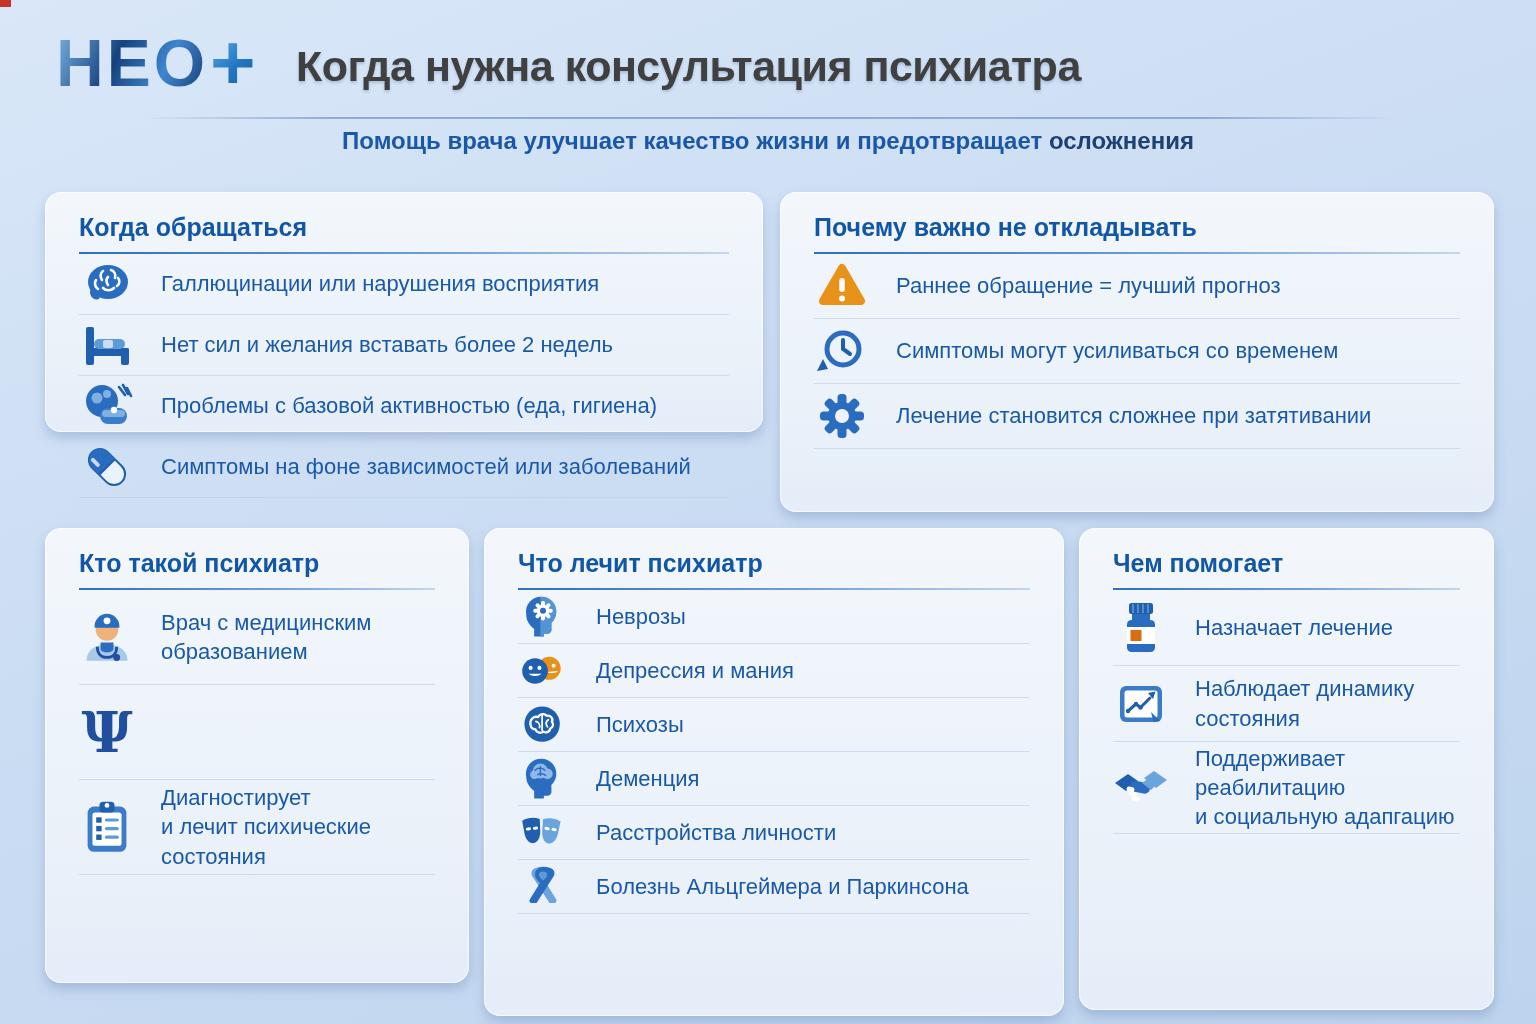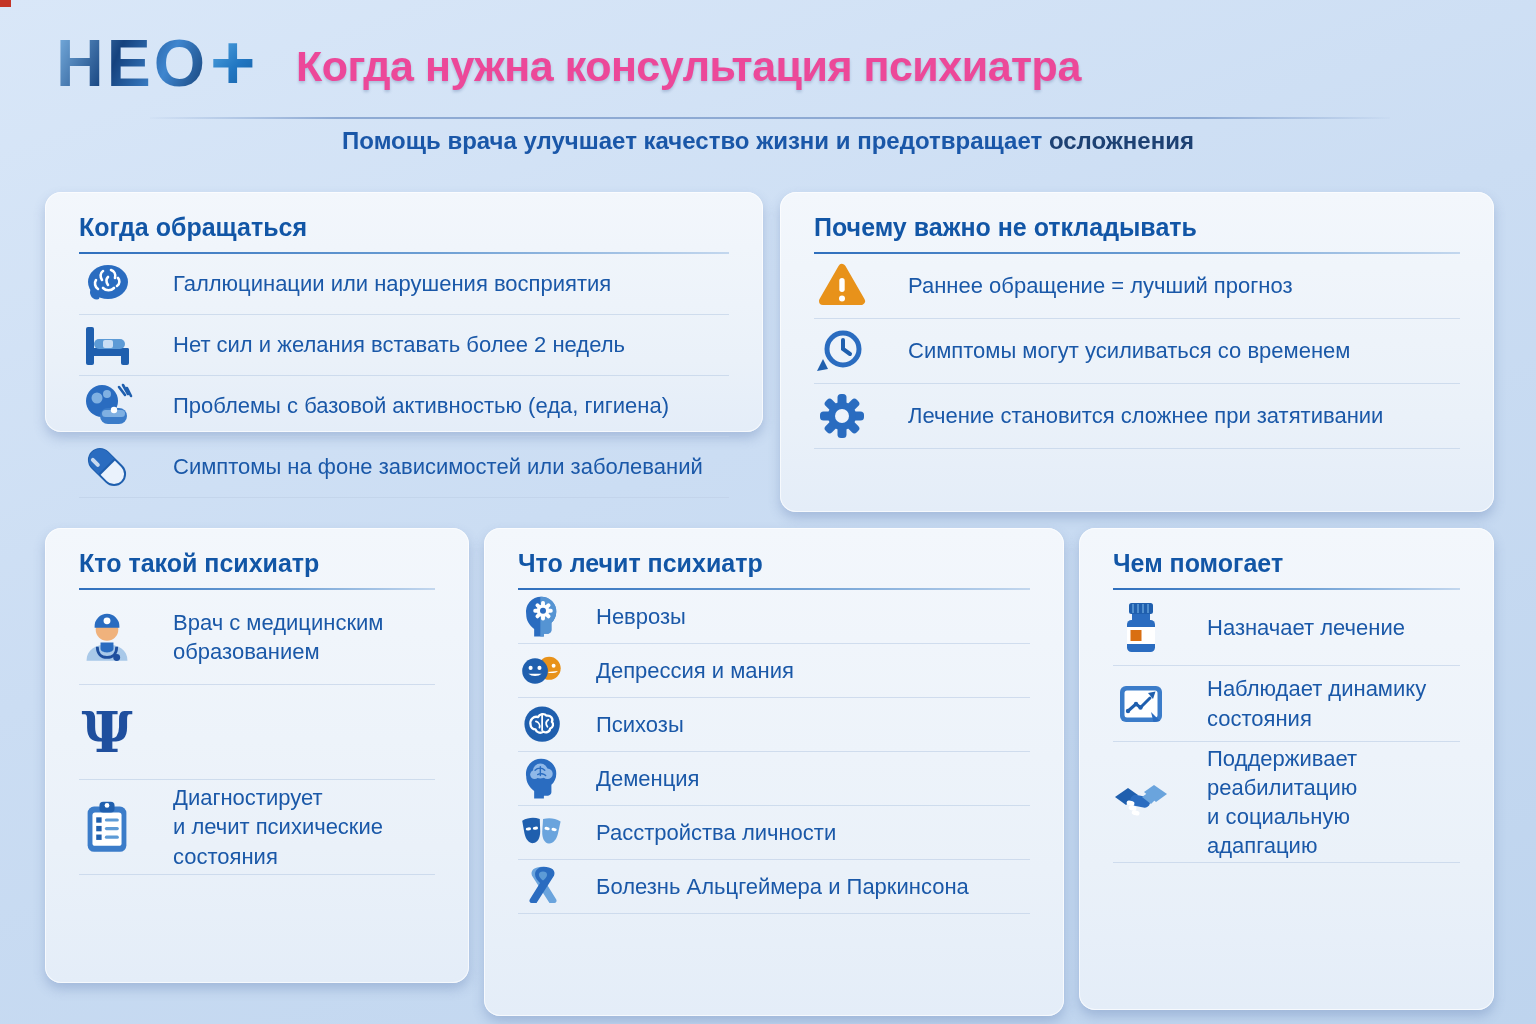--- a/index.html
+++ b/index.html
@@ -19,21 +19,21 @@
     -webkit-background-clip:text;background-clip:text;color:transparent;
   }
   .logo-plus{
     font-size:78px;font-weight:bold;line-height:0.82;margin-left:2px;
     background:linear-gradient(135deg,#5fb0e8 0%,#1f6cb4 60%,#0f5globalThis8 100%);
     background:linear-gradient(135deg,#5fb0e8 0%,#2277c2 55%,#145a9e 100%);
     -webkit-background-clip:text;background-clip:text;color:transparent;
   }
   .page-title{
     position:absolute;left:296px;top:42px;
-    font-size:43px;font-weight:bold;color:#ec4899;letter-spacing:-0.5px;
+    font-size:43px;font-weight:bold;color:#404040;letter-spacing:-0.5px;
     text-shadow:0 2px 3px rgba(25,60,120,0.22);
   }
   .header-divider{
     position:absolute;left:150px;right:146px;top:117px;height:2px;
     background:linear-gradient(to right,rgba(150,175,215,0.05),rgba(130,160,205,0.85) 15%,rgba(130,160,205,0.85) 85%,rgba(150,175,215,0.05));
   }
   .subtitle{
     position:absolute;left:0;top:127px;width:1536px;text-align:center;
     font-size:24px;font-weight:bold;color:#1a57a8;
   }
@@ -48,21 +48,21 @@
   .card-b{left:780px;top:192px;width:714px;height:320px;}
   .card-c{left:45px;top:528px;width:424px;height:455px;}
   .card-d{left:484px;top:528px;width:580px;height:488px;}
   .card-e{left:1079px;top:528px;width:415px;height:482px;}
   .card-inner{padding:20px 34px 0 34px;}
   .card-title{font-size:25px;font-weight:bold;color:#1256a6;margin:0;line-height:1.2;}
   .title-underline{
     height:2px;margin-top:10px;
     background:linear-gradient(to right,#2f6fbd 0%,#6d9fd4 55%,#c3d7ee 100%);
   }
-  .row{display:flex;align-items:center;gap:38px;border-bottom:1px solid rgba(190,207,230,0.65);}
+  .row{display:flex;align-items:center;gap:26px;border-bottom:1px solid rgba(190,207,230,0.65);}
   .card-a .row{height:60px;}
   .card-b .row{height:64px;}
   .card-c .row{height:94px;}
   .card-d .row{height:53px;gap:28px;}
   .card-e .row{min-height:71px;padding:2px 0;align-items:center;}
   .icon-box{flex:0 0 56px;display:flex;align-items:center;justify-content:center;}
   .card-d .icon-box{flex:0 0 50px;}
   .item-text{
     font-size:22px;color:#1a58a8;font-weight:500;line-height:1.32;white-space:pre-line;
   }

